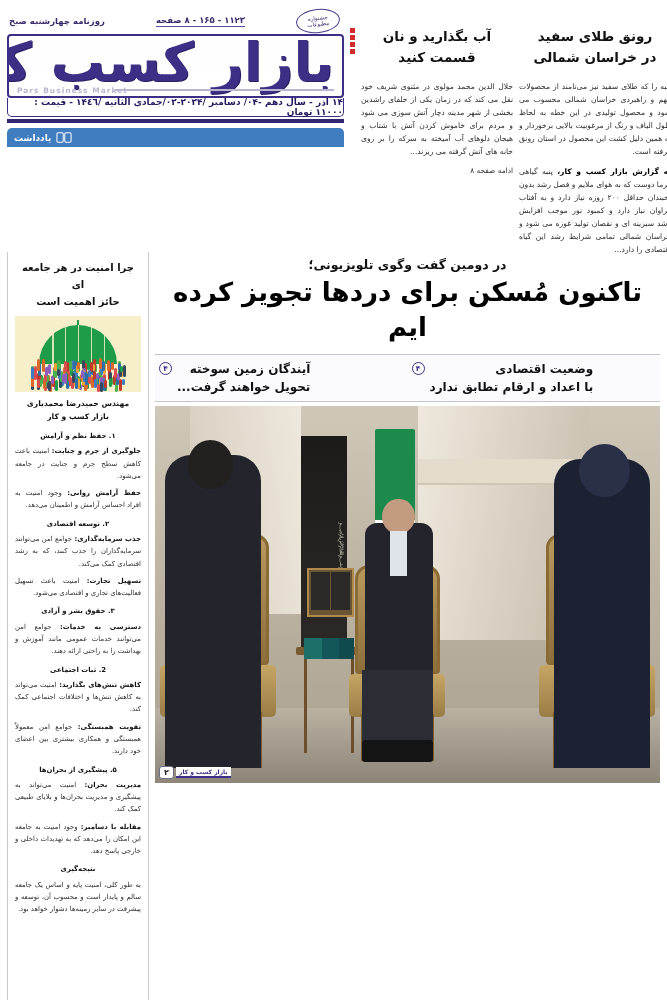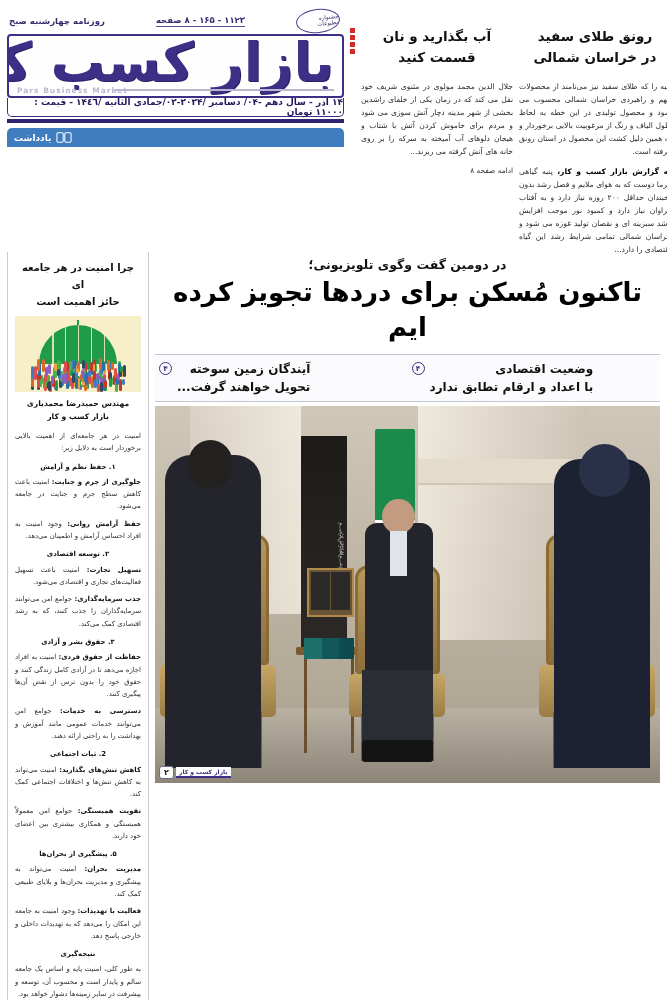--- a/index.html
+++ b/index.html
@@ -17,21 +17,21 @@
   }
 
   
   .topbar { display: flex; flex-direction: row-reverse; gap: 6px; height: 240px; }
 
   
   .masthead-col { width: 337px; flex: 0 0 337px; position: relative; }
   .mast-meta-row {
     display: flex; flex-direction: row-reverse; align-items: center;
     justify-content: space-between;
-    height: 26px; padding: 0 4px 0 2px;
+    height: 26px; padding: 0 4px 0 2px; text-align: center;
   }
   .mast-meta-txt {
     font-size: 8.5px; color: #3a2a6a; font-weight: bold;
     letter-spacing: .2px;
   }
   .mast-meta-issue {
     font-size: 8.5px; color: #3a2a6a; font-weight: bold;
     border-bottom: 1.5px solid #5a4a9a; padding-bottom: 1px;
   }
   .mast-seal {
@@ -525,36 +525,34 @@
             <i class="person" style="left: 35.7729%; bottom: 8.49064px; height: 10.1236px; background: rgb(142, 95, 191);"></i>
           </div>
       </div>
 
       <div class="rail-author">
         <span>مهندس حمیدرضا محمدیاری</span><br>
         <span>بازار کسب و کار</span>
       </div>
 
       <div class="rail-body" id="noteBody">
-        <p>امنیت در هر جامعه‌ای از اهمیت بالایی برخوردار است به دلایل زیر:</p>
       <span class="h">۱. حفظ نظم و آرامش</span>
           <p><span class="sh">جلوگیری از جرم و جنایت:</span> <span>امنیت باعث کاهش سطح جرم و جنایت در جامعه می‌شود.</span></p>
           <p><span class="sh">حفظ آرامش روانی:</span> <span>وجود امنیت به افراد احساس آرامش و اطمینان می‌دهد.</span></p>
           <span class="h">۲. توسعه اقتصادی</span>
+          <p><span class="sh">جذب سرمایه‌گذاری:</span> <span>جوامع امن می‌توانند سرمایه‌گذاران را جذب کنند، که به رشد اقتصادی کمک می‌کند.</span></p>
           <p><span class="sh">تسهیل تجارت:</span> <span>امنیت باعث تسهیل فعالیت‌های تجاری و اقتصادی می‌شود.</span></p>
-          <p><span class="sh">جذب سرمایه‌گذاری:</span> <span>جوامع امن می‌توانند سرمایه‌گذاران را جذب کنند، که به رشد اقتصادی کمک می‌کند.</span></p>
           <span class="h">۳. حقوق بشر و آزادی</span>
-          <p><span class="sh">حفاظت از حقوق فردی:</span> <span>امنیت به افراد اجازه می‌دهد تا در آزادی کامل زندگی کنند و حقوق خود را بدون ترس از نقض آن‌ها پیگیری کنند.</span></p>
           <p><span class="sh">دسترسی به خدمات:</span> <span>جوامع امن می‌توانند خدمات عمومی مانند آموزش و بهداشت را به راحتی ارائه دهند.</span></p>
           <span class="h">2. ثبات اجتماعی</span>
           <p><span class="sh">کاهش تنش‌های بگذارید:</span> <span>امنیت می‌تواند به کاهش تنش‌ها و اختلافات اجتماعی کمک کند.</span></p>
           <p><span class="sh">تقویت همبستگی:</span> <span>جوامع امن معمولاً همبستگی و همکاری بیشتری بین اعضای خود دارند.</span></p>
           <span class="h">۵. پیشگیری از بحران‌ها</span>
           <p><span class="sh">مدیریت بحران:</span> <span>امنیت می‌تواند به پیشگیری و مدیریت بحران‌ها و بلایای طبیعی کمک کند.</span></p>
-          <p><span class="sh">فعالیت با تهدیدات:</span> <span>وجود امنیت به جامعه این امکان را می‌دهد که به تهدیدات داخلی و خارجی پاسخ دهد.</span></p>
+          <p><span class="sh">مقابله با دسامبر:</span> <span>وجود امنیت به جامعه این امکان را می‌دهد که به تهدیدات داخلی و خارجی پاسخ دهد.</span></p>
           <span class="h">نتیجه‌گیری</span>
           <p>به طور کلی، امنیت پایه و اساس یک جامعه سالم و پایدار است و محسوب آن، توسعه و پیشرفت در سایر زمینه‌ها دشوار خواهد بود.</p>
         </div>
     </div>
 
     <div class="center-col">
 
       <div class="kicker">در دومین گفت وگوی تلویزیونی؛</div>
       <div class="headline">تاکنون مُسکن برای دردها تجویز کرده ایم</div>
 

